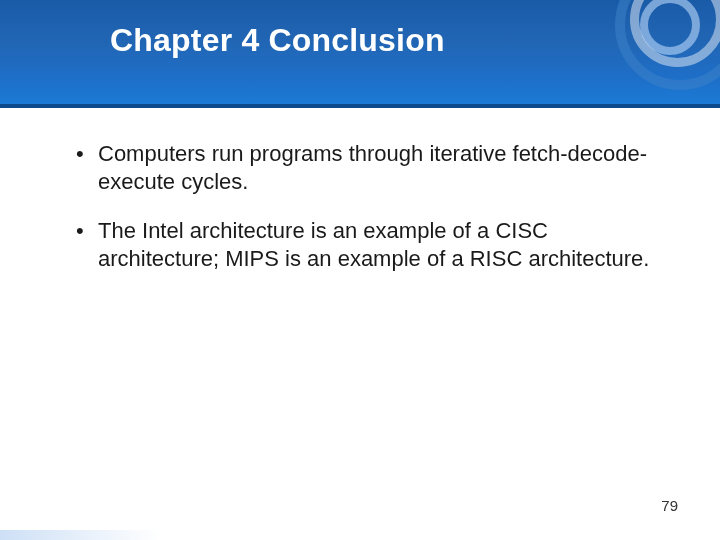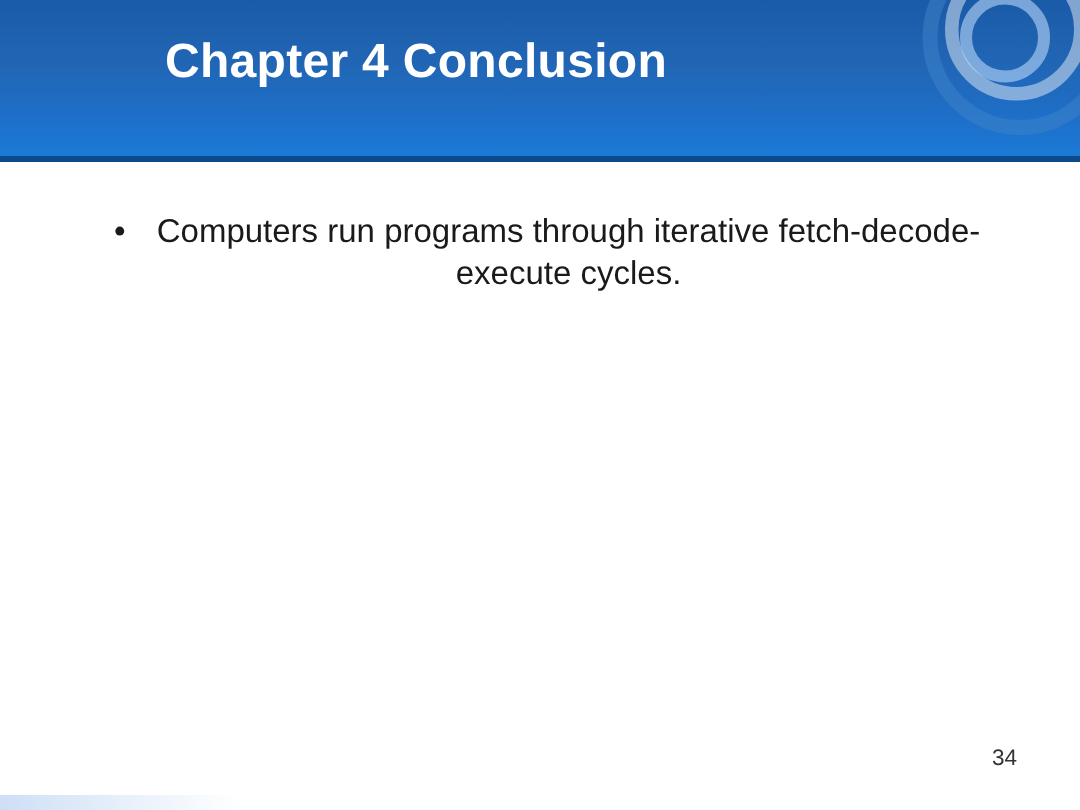--- a/index.html
+++ b/index.html
@@ -52,21 +52,20 @@
     ul.bullets {
       list-style: none;
     }
     ul.bullets > li {
       position: relative;
       padding-left: 28px;
       font-size: 22px;
       line-height: 1.25;
       color: #1a1a1a;
       margin-bottom: 22px;
-      text-align: center;
     }
     ul.bullets > li::before {
       content: "•";
       position: absolute;
       left: 6px; top: 0;
       font-size: 22px;
       color: #1a1a1a;
     }
     .page-num {
       position: absolute;
@@ -90,17 +89,18 @@
     <div class="ring r1"></div>
     <div class="ring r2"></div>
     <div class="ring r3"></div>
   </div>
   <div class="title">Chapter 4 Conclusion</div>
 </div>
 
 <div class="content">
   <ul class="bullets">
     <li>Computers run programs through iterative fetch-decode-execute cycles.</li>
+    <li>The Intel architecture is an example of a CISC architecture; MIPS is an example of a RISC architecture.</li>
   </ul>
 </div>
 
-<div class="page-num">34</div>
+<div class="page-num">79</div>
 <div class="footer-strip"></div>
 
 </body></html>

